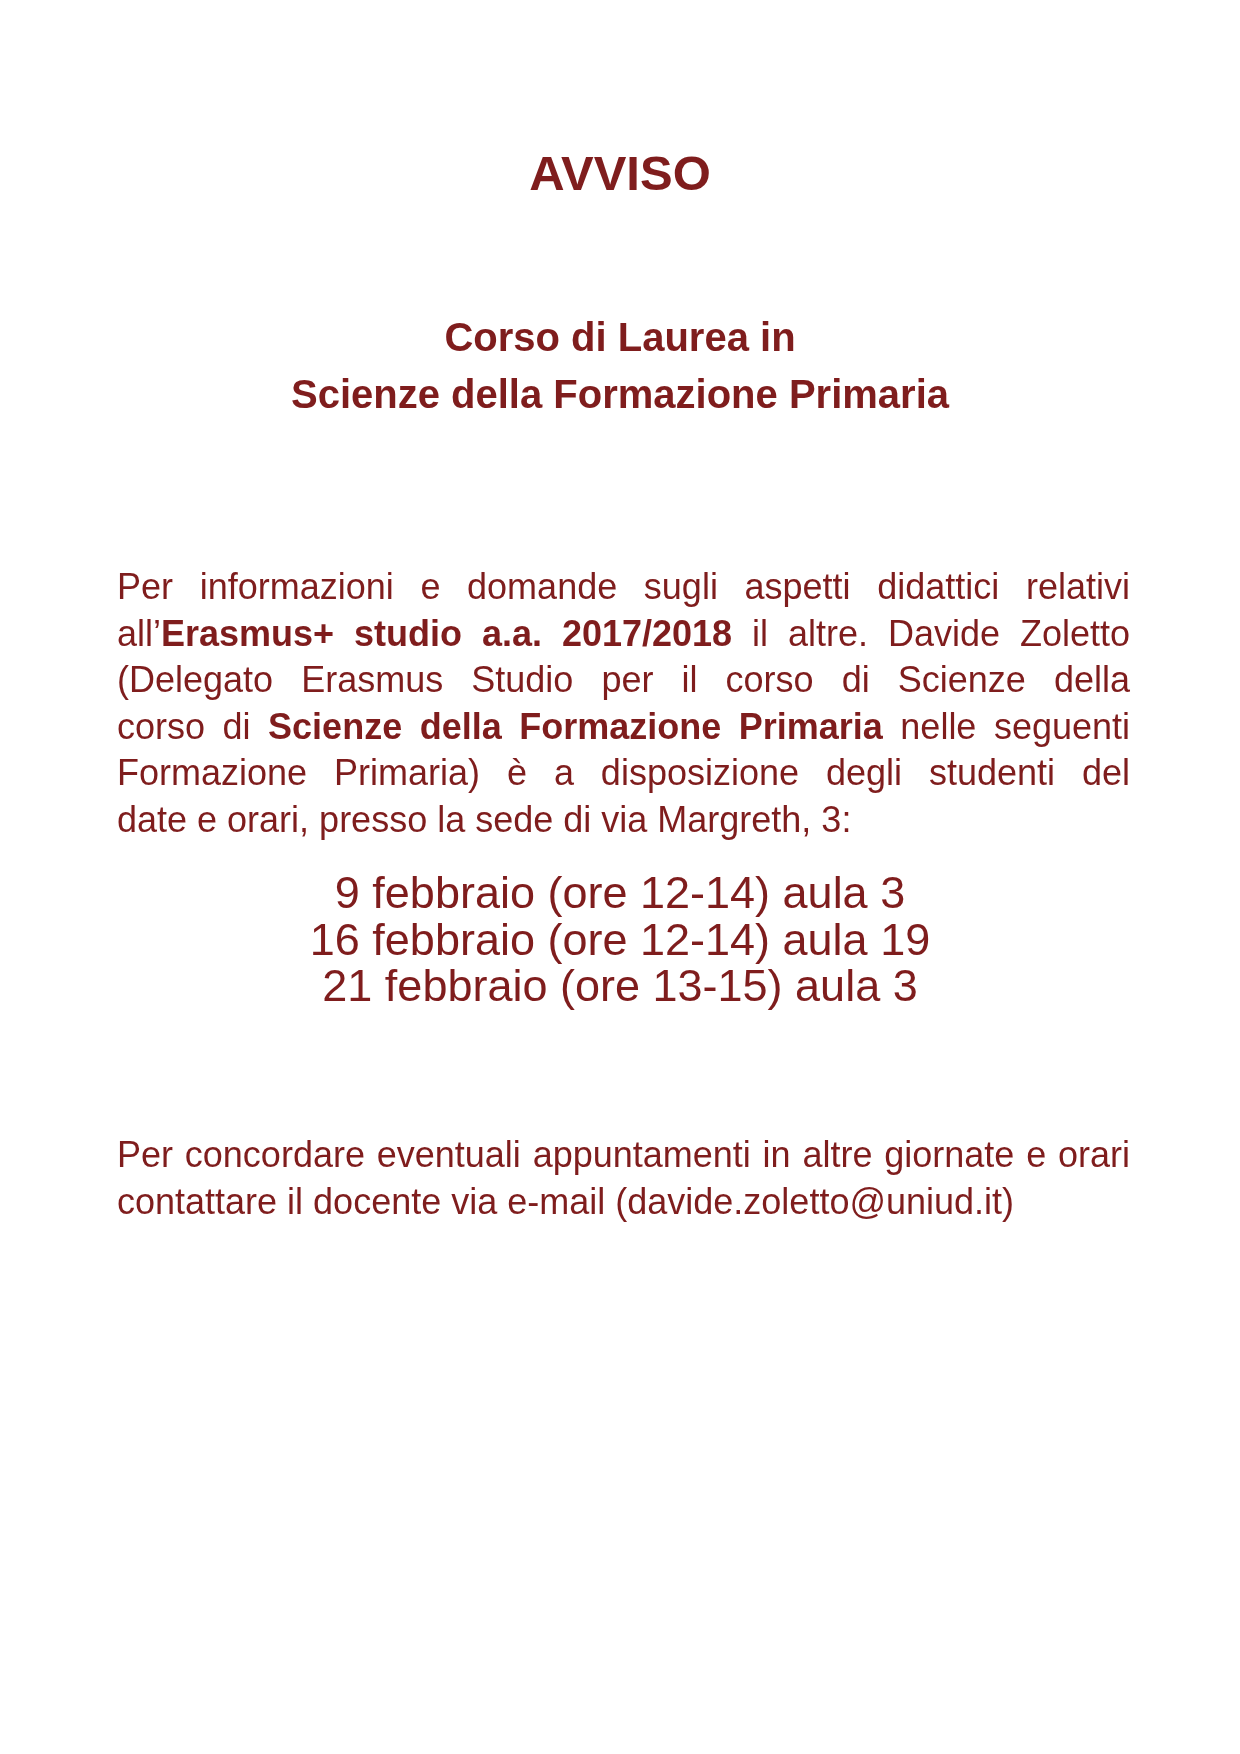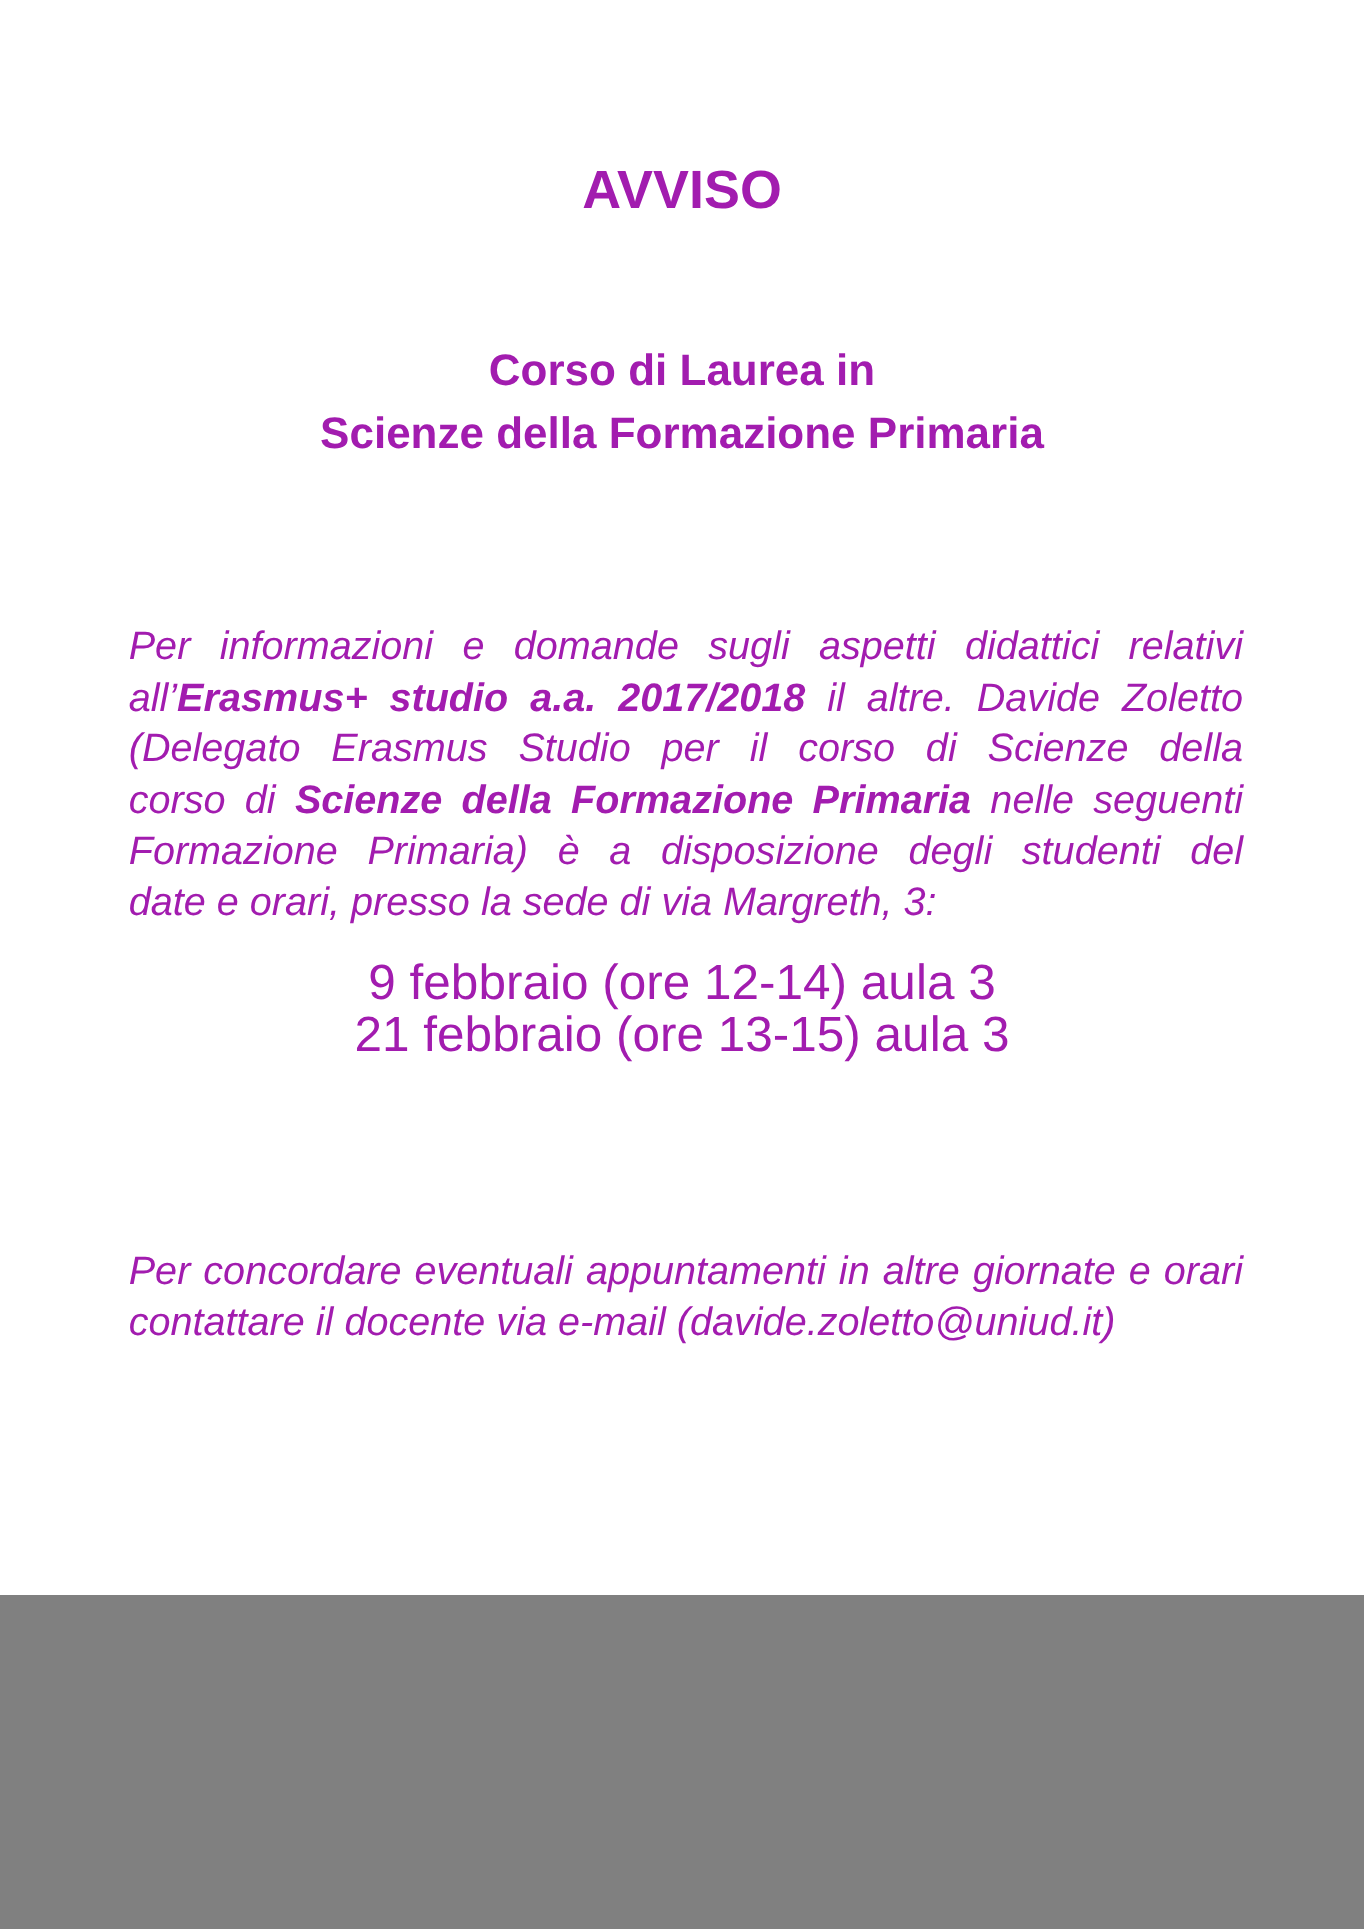--- a/index.html
+++ b/index.html
@@ -3,24 +3,24 @@
 <meta charset="utf-8">
 <style>
   html, body {
     margin: 0;
     padding: 0;
     background: #808080;
   }
   .page {
     position: relative;
     width: 1240px;
-    height: 1450px;
+    height: 1754px;
     margin: 0 auto;
     background: #ffffff;
-    color: #a21caf;
+    color: #7f1d1d;
     font-family: "Liberation Sans", "DejaVu Sans", sans-serif;
     overflow: hidden;
   }
   .title {
     position: absolute;
     top: 148px;
     left: 0;
     right: 0;
     margin: 0;
     text-align: center;
@@ -37,21 +37,20 @@
     font-size: 40px;
     line-height: 57px;
     font-weight: bold;
   }
   .para {
     position: absolute;
     left: 117px;
     width: 1013px;
     font-size: 36px;
     line-height: 46.5px;
-    font-style: italic;
   }
   .intro { top: 564px; }
   .contact { top: 1132px; }
   .jline {
     text-align: justify;
     text-align-last: justify;
   }
   .nline {
     text-align: center;
     text-align-last: left;
@@ -83,20 +82,21 @@
     <div class="jline">Per informazioni e domande sugli aspetti didattici relativi</div>
     <div class="jline"><span>all’</span><b>Erasmus+ studio a.a. 2017/2018</b><span> il altre. Davide Zoletto</span></div>
     <div class="jline">(Delegato Erasmus Studio per il corso di Scienze della</div>
     <div class="jline"><span>corso di </span><b>Scienze della Formazione Primaria</b><span> nelle seguenti</span></div>
     <div class="jline">Formazione Primaria) è a disposizione degli studenti del</div>
     <div class="nline">date e orari, presso la sede di via Margreth, 3:</div>
   </div>
 
   <div class="schedule">
     <div>9 febbraio (ore 12-14) aula 3</div>
+    <div>16 febbraio (ore 12-14) aula 19</div>
     <div>21 febbraio (ore 13-15) aula 3</div>
   </div>
 
   <div class="para contact">
     <div class="jline">Per concordare eventuali appuntamenti in altre giornate e orari</div>
     <div class="nline"><span>contattare il docente via e-mail (</span><span>davide.zoletto@uniud.it</span><span>)</span></div>
   </div>
 
 </div>
 

